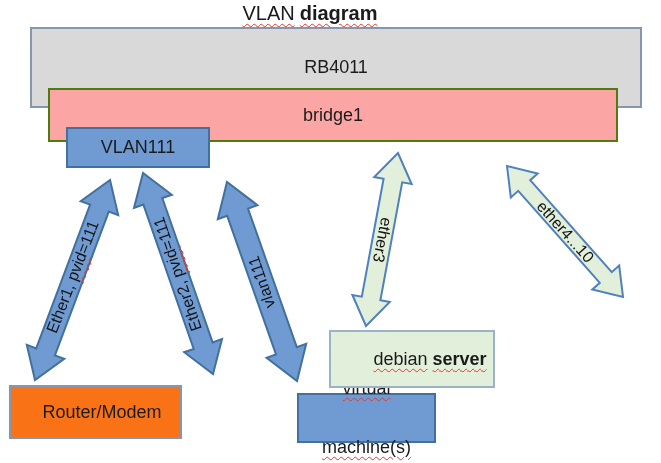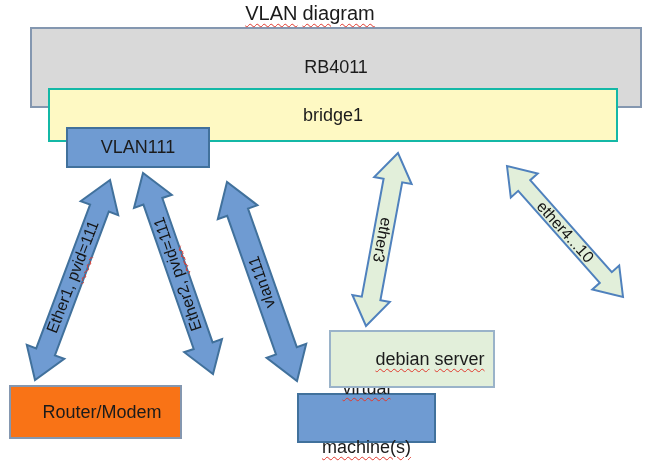--- a/index.html
+++ b/index.html
@@ -15,33 +15,33 @@
     text-decoration-line:underline;text-decoration-style:wavy;
     text-decoration-color:#e0392e;text-decoration-thickness:1px;
     text-underline-offset:3px;
   }
   .box{
     position:absolute;box-sizing:border-box;display:flex;
     align-items:center;justify-content:center;font-size:18px;z-index:2;
     text-align:center;
   }
   .graybox{background:#d9d9d9;border:2px solid #8497b0;}
-  .greenbox{background:#fef9c3;border:2px solid #14b8a6;}
+  .greenbox{background:#fca5a5;border:2px solid #4d7c0f;}
   .greenbox-light{background:#e2efda;border:2px solid #9ab3c9;padding-left:36px;}
   .bluebox{background:#6f9bd2;border:2px solid #41719c;}
   .yellowbox{background:#f97316;border:2px solid #8497b0;padding-left:13px;}
   .col{flex-direction:column;line-height:23px;gap:36px;}
   #arrows{position:absolute;left:0;top:0;z-index:1;}
   .arrow-blue{fill:#6f9bd2;stroke:#41719c;stroke-width:2;}
   .arrow-green{fill:#e2efda;stroke:#4f81bd;stroke-width:2;}
   .arrow-label{
     position:absolute;font-size:16px;white-space:nowrap;z-index:3;
     color:#141414;
   }
-  .sp{margin-left:5px;}
+  .sp{margin-left:5px;font-weight:bold;}
 </style>
 </head>
 <body>
 
 <div id="stage">
 
   <div class="title">
     <span class="wavy">VLAN</span><span class="wavy sp">diagram</span>
   </div>
 

